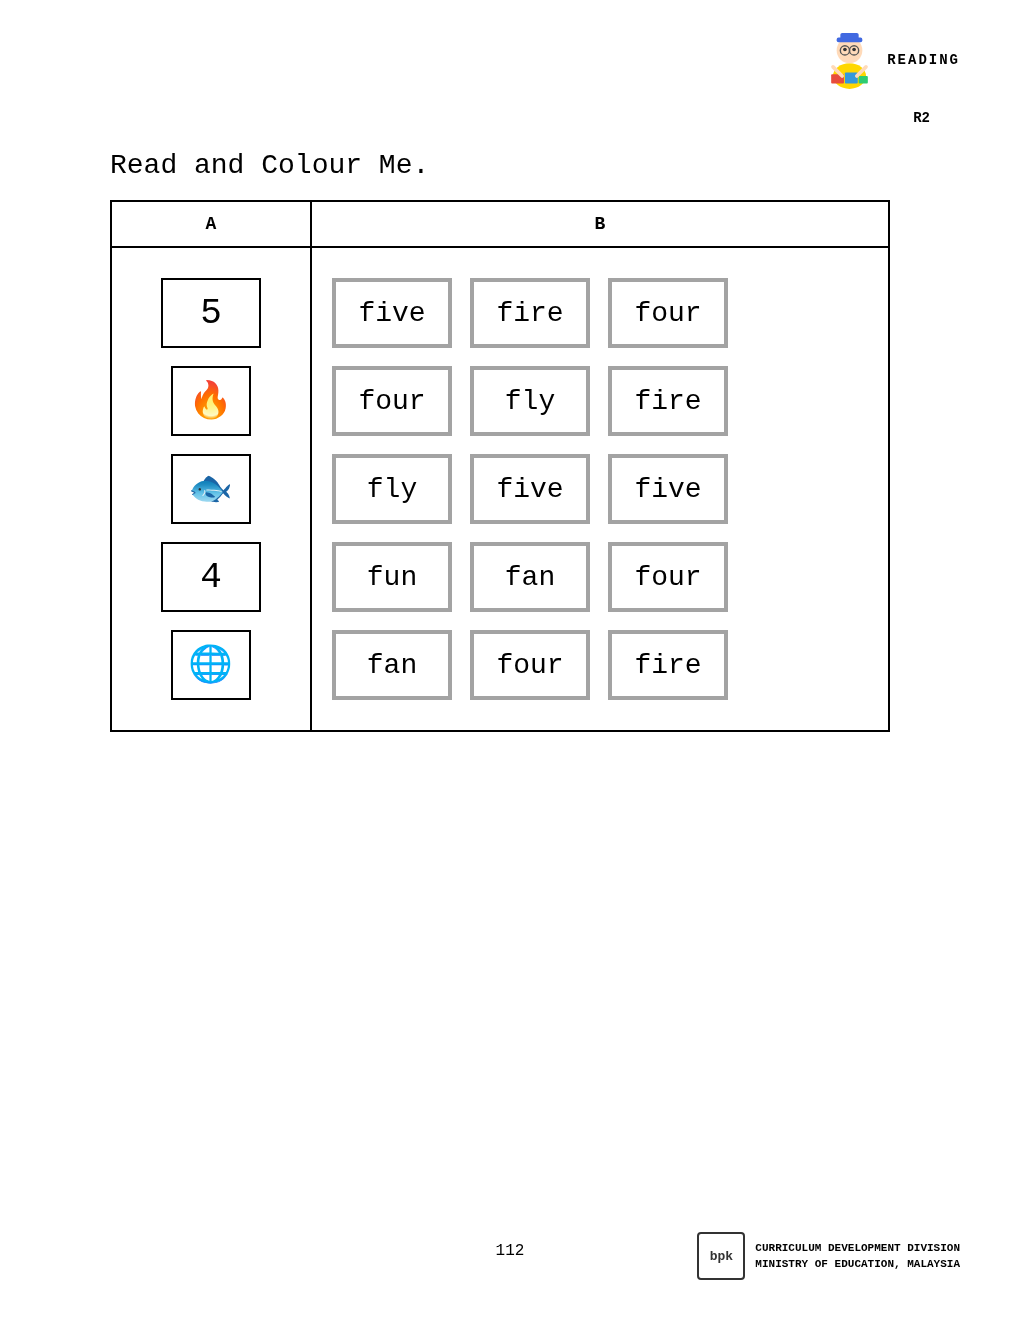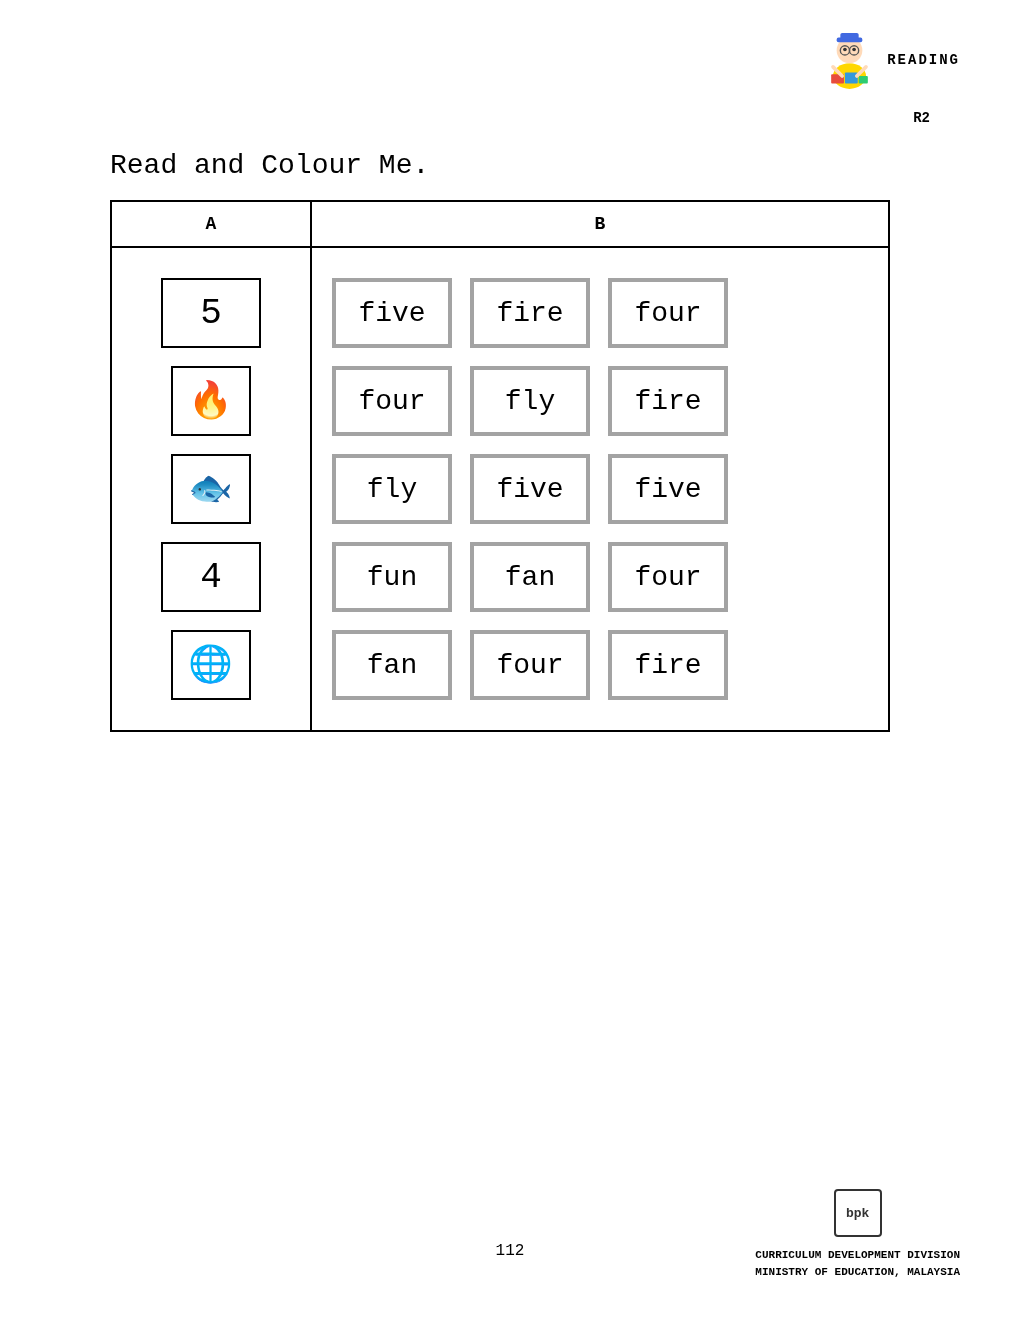--- a/index.html
+++ b/index.html
@@ -144,21 +144,20 @@
       color: #000;
     }
 
     .footer-right {
       position: absolute;
       bottom: 40px;
       right: 60px;
       display: flex;
       align-items: center;
       gap: 10px;
-      flex-direction: column;
     }
 
     .bpk-badge {
       width: 48px;
       height: 48px;
       border: 2px solid #333;
       border-radius: 4px;
       display: flex;
       align-items: center;
       justify-content: center;

